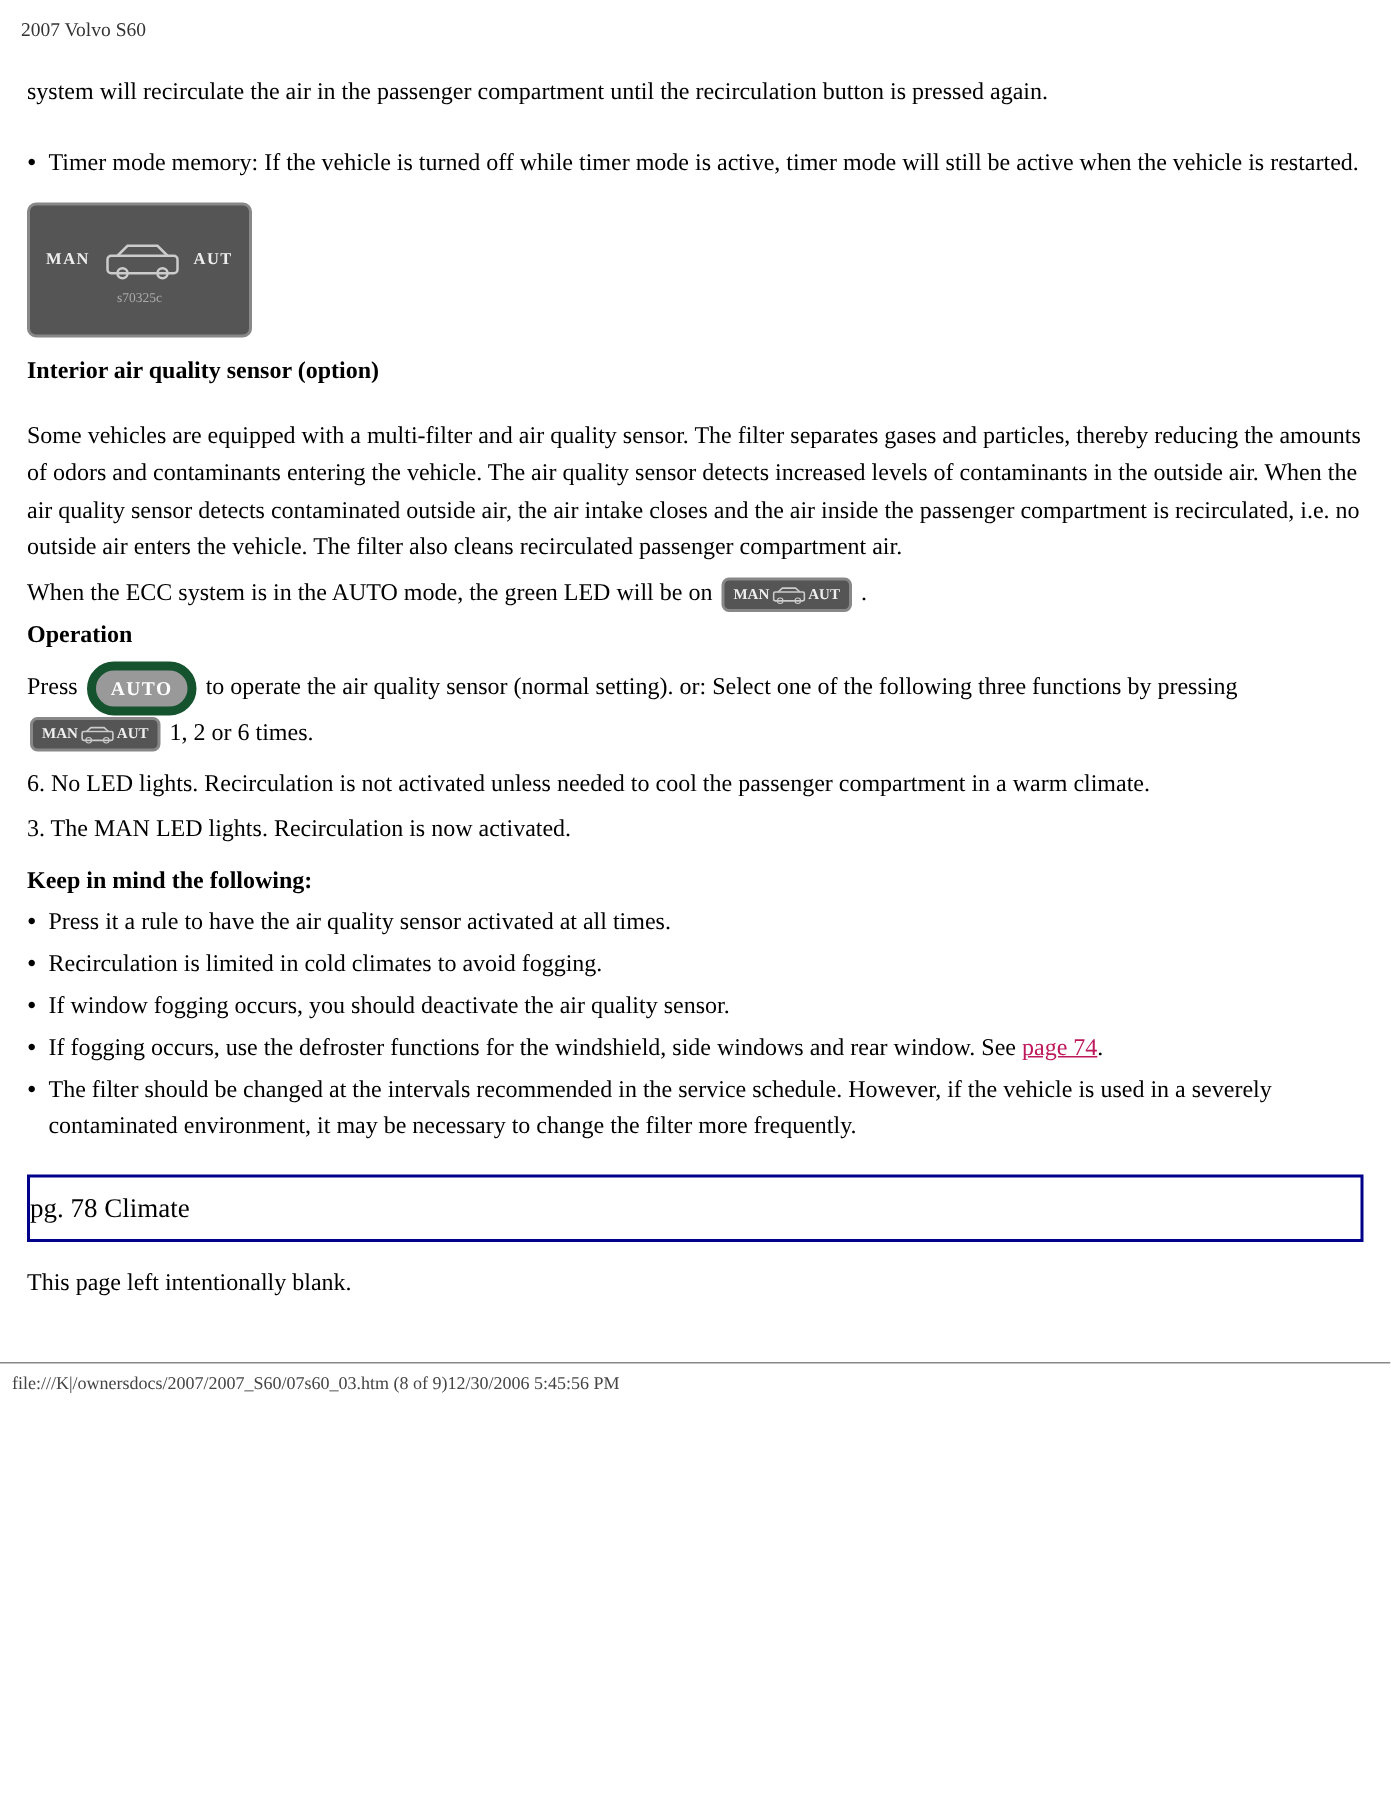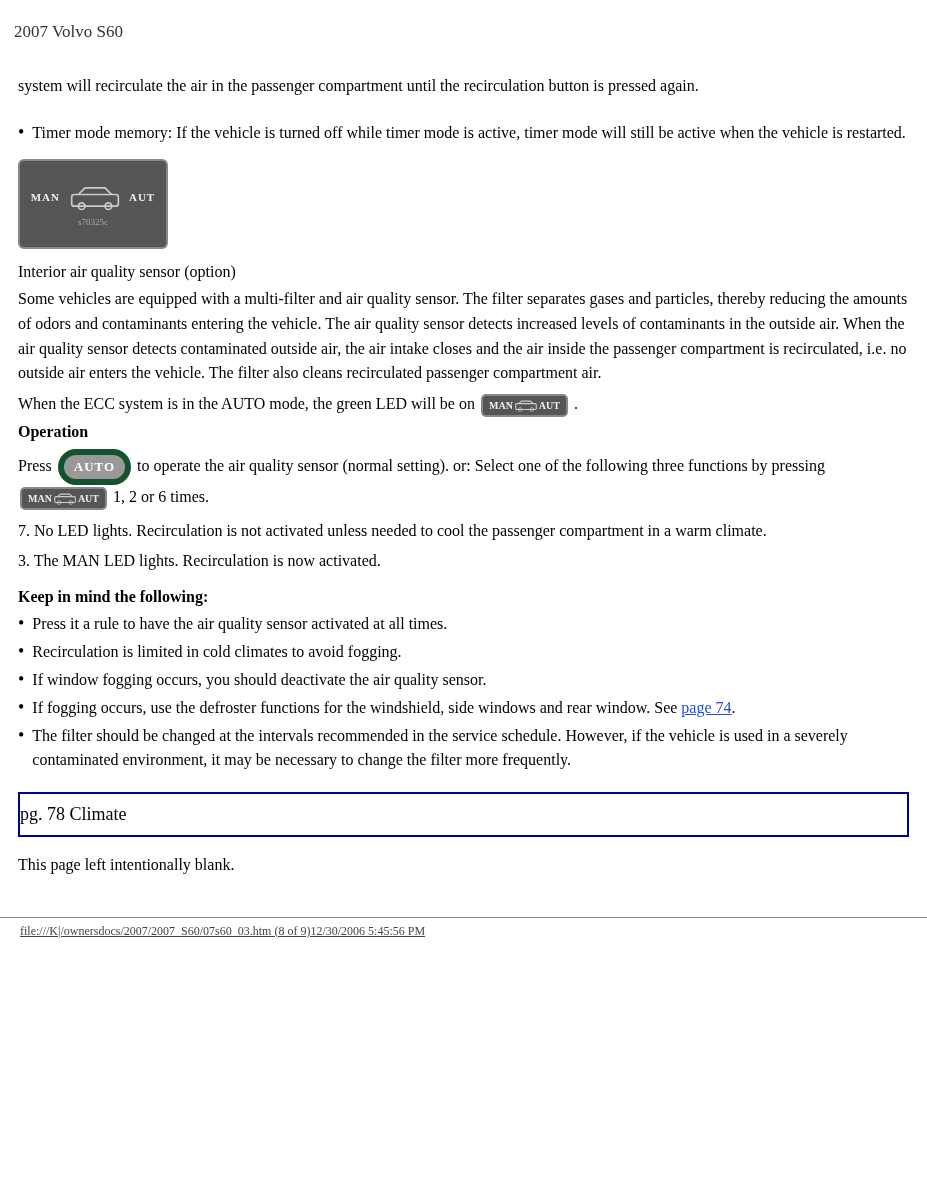--- a/index.html
+++ b/index.html
@@ -6,22 +6,22 @@
     body {
       font-family: Times New Roman, Times, serif;
       font-size: 16px;
       background: #fff;
       color: #000;
       width: 927px;
       min-height: 1200px;
       position: relative;
     }
     .header {
-      padding: 22px 14px;
-      font-size: 17px;
+      padding: 12px 14px;
+      font-size: 13px;
       color: #333;
       border-bottom: none;
     }
     .main-content {
       padding: 10px 18px 10px 18px;
     }
     .intro-text {
       margin-bottom: 23px;
       line-height: 1.5;
     }
@@ -34,22 +34,22 @@
     .bullet-dot {
       margin-right: 8px;
       font-size: 18px;
       line-height: 1.3;
     }
     .section-image {
       margin: 14px 0 14px 0;
     }
     .section-heading {
       font-size: 16px;
-      font-weight: normal;
-      margin-bottom: 6px;
+      font-weight: bold;
+      margin-bottom: 22px;
     }
     .section-para {
       line-height: 1.55;
       margin-bottom: 6px;
     }
     .operation-heading {
       font-size: 16px;
       font-weight: bold;
       margin-bottom: 8px;
     }
@@ -76,42 +76,41 @@
     }
     .keep-in-mind {
       font-weight: bold;
       margin: 14px 0 6px 0;
       font-size: 16px;
     }
     .bullet-section {
       margin-bottom: 4px;
     }
     .link-text {
-      color: #1d4ed8;
+      color: #be185d;
       text-decoration: underline;
     }
     .page-box {
       border: 2px solid #00008b;
       padding: 10px 0;
       margin: 20px 0 14px 0;
       font-size: 18px;
     }
     .intentionally-blank {
       margin-top: 16px;
       line-height: 1.5;
     }
     .footer-line {
       border-top: 1px solid #888;
       margin-top: 30px;
     }
     .footer-text {
       font-size: 12px;
       color: #444;
-      padding: 6px 20px;
-      text-decoration: underline;
+      padding: 6px 8px;
     }
     .large-image-container {
       width: 150px;
       height: 90px;
       background: #555;
       border: 2px solid #888;
       border-radius: 6px;
       display: flex;
       flex-direction: column;
       align-items: center;
@@ -224,21 +223,21 @@
         <path d="M10 10 L18 3 L42 3 L50 10" fill="none" stroke="#ccc" stroke-width="3"></path>
         <circle cx="14" cy="26" r="5" fill="none" stroke="#ccc" stroke-width="2"></circle>
         <circle cx="46" cy="26" r="5" fill="none" stroke="#ccc" stroke-width="2"></circle>
       </svg>
       <span>AUT</span>
     </span>
     <span>1, 2 or 6 times.</span>
   </p>
 
   <div class="numbered-list">
-    <p class="numbered-item">7. No LED lights. Recirculation is not activated unless needed to cool the passenger compartment in a warm climate.</p>
+    <p class="numbered-item">6. No LED lights. Recirculation is not activated unless needed to cool the passenger compartment in a warm climate.</p>
     <p class="numbered-item">3. The MAN LED lights. Recirculation is now activated.</p>
   </div>
 
   <p class="keep-in-mind">Keep in mind the following:</p>
 
   <div class="bullet-section">
     <div class="bullet-item">
       <span class="bullet-dot">•</span>
       <span>Press it a rule to have the air quality sensor activated at all times.</span>
     </div>

